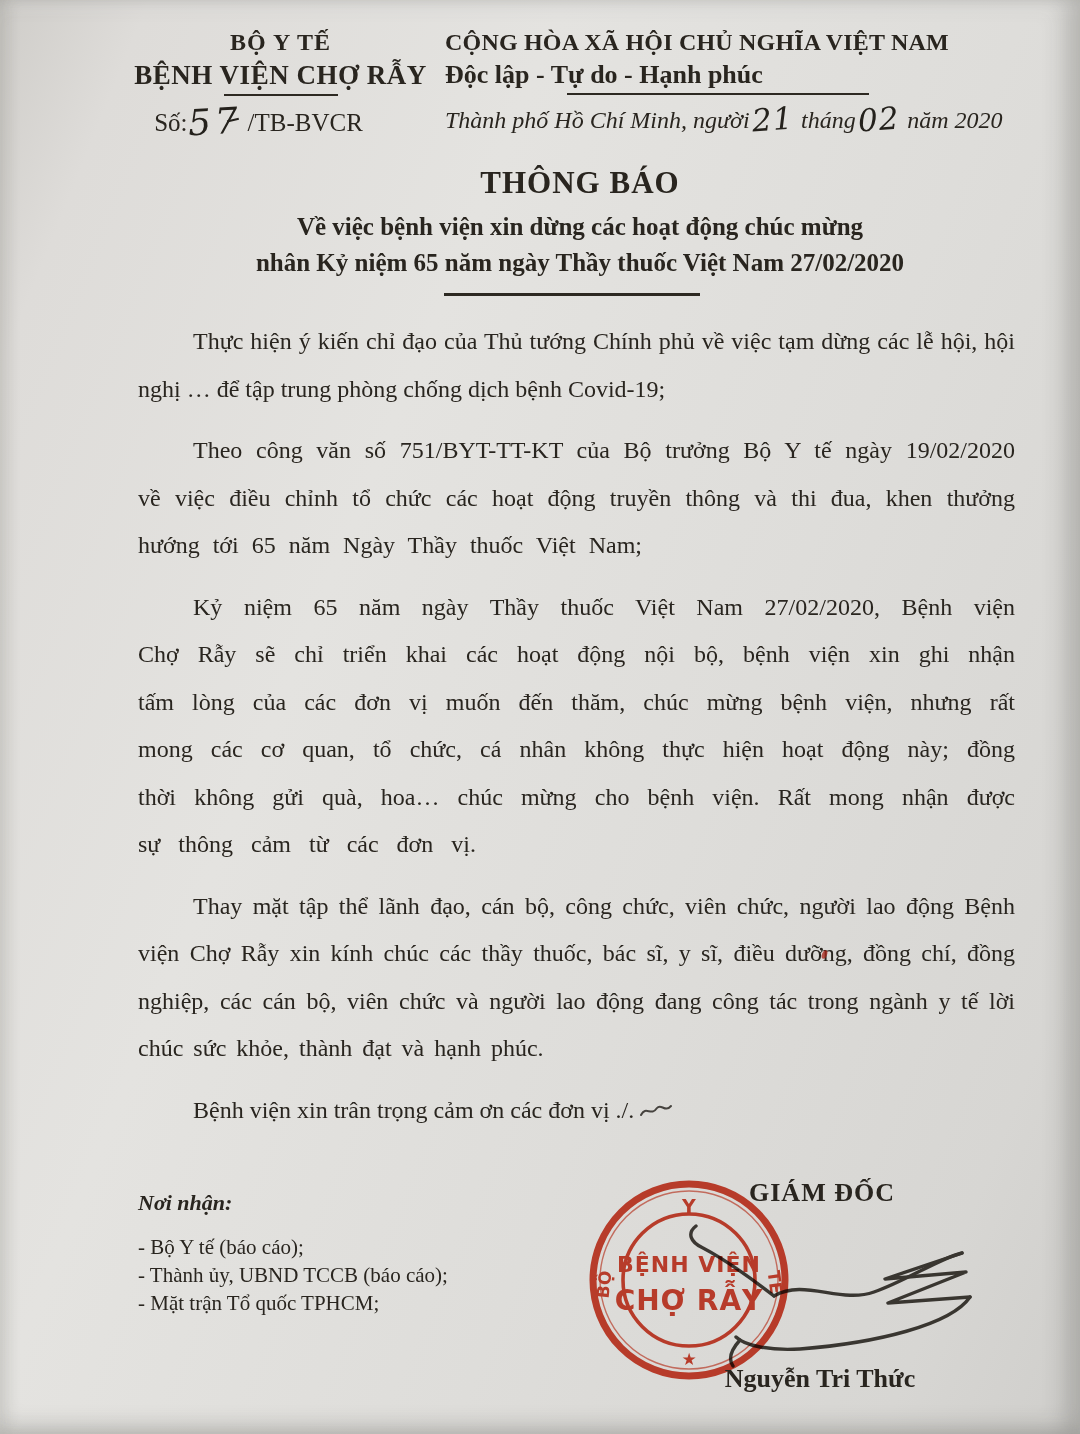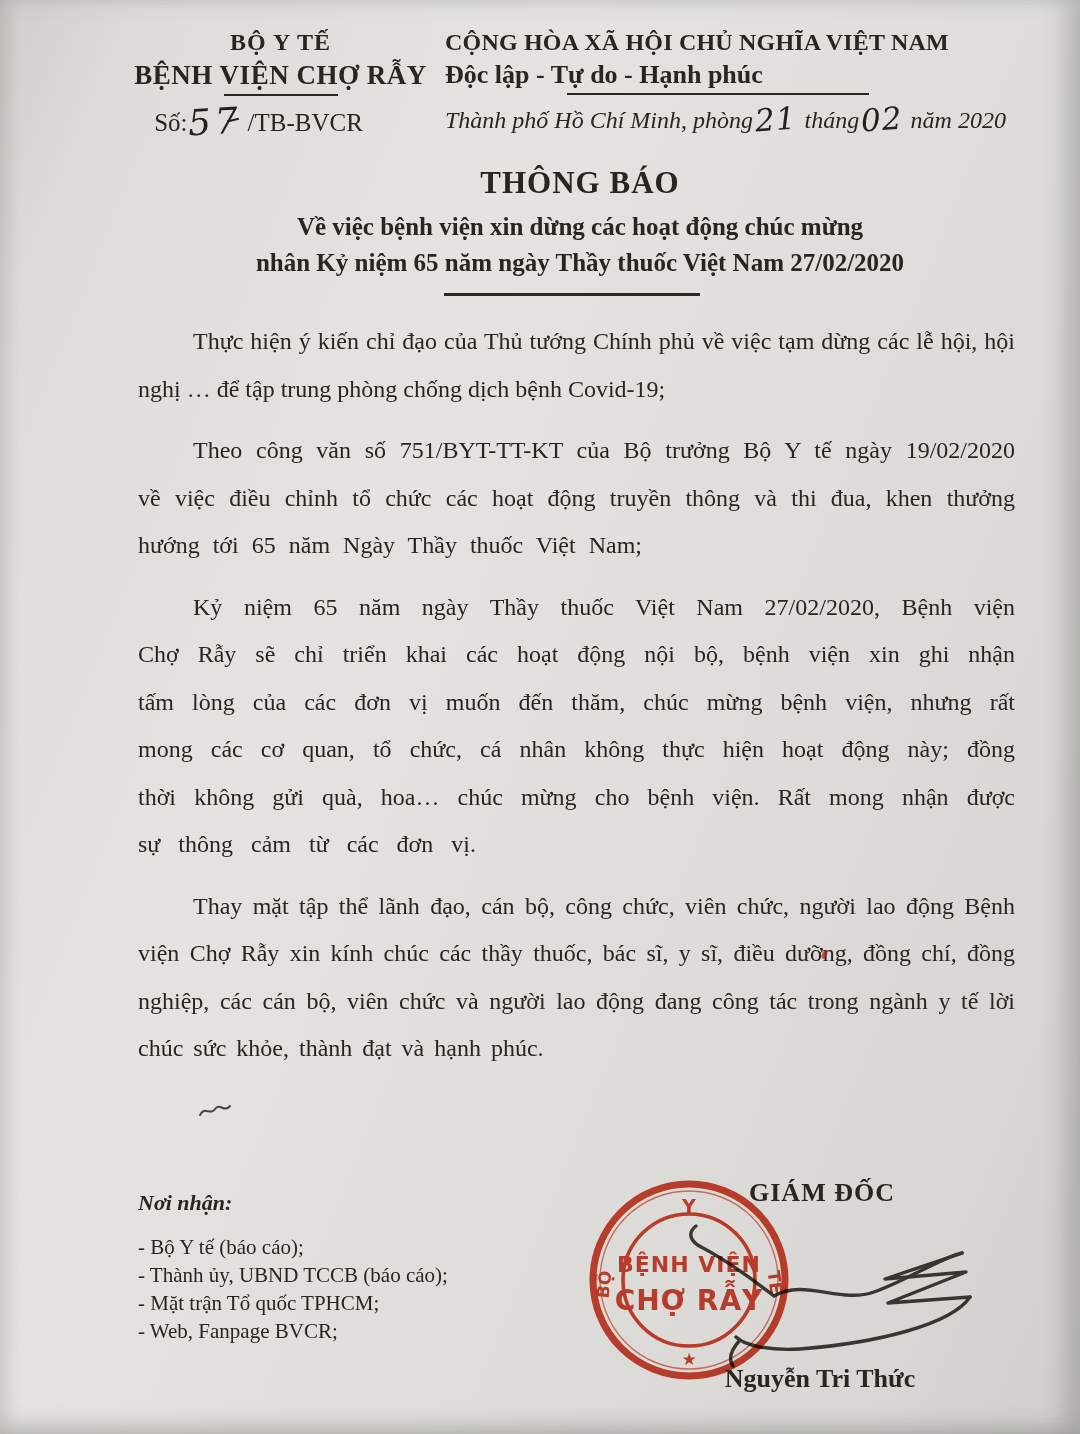--- a/index.html
+++ b/index.html
@@ -70,39 +70,39 @@
       <span>/TB-BVCR</span>
     </div>
   </div>
 
   <div class="hdr-right">
     <div class="motto1">CỘNG HÒA XÃ HỘI CHỦ NGHĨA VIỆT NAM</div>
     <div class="motto2">Độc lập - Tự do - Hạnh phúc</div>
     <div class="rule-right"></div>
     <div class="date-line">
       <span>Thành phố Hồ Chí Minh,</span>
-      <span>phòng</span><span class="hand hand-date">21</span>
+      <span>người</span><span class="hand hand-date">21</span>
       <span>tháng</span><span class="hand hand-date">02</span>
       <span>năm 2020</span>
     </div>
   </div>
 
   <div class="title-block">
     <div class="title">THÔNG BÁO</div>
     <div class="sub sub1">Về việc bệnh viện xin dừng các hoạt động chúc mừng</div>
     <div class="sub">nhân Kỷ niệm 65 năm ngày Thầy thuốc Việt Nam 27/02/2020</div>
     <div class="title-rule"></div>
   </div>
 
   <div class="body-text">
     <p>Thực hiện ý kiến chỉ đạo của Thủ tướng Chính phủ về việc tạm dừng các lễ hội, hội nghị … để tập trung phòng chống dịch bệnh Covid-19;</p>
     <p class="ws7">Theo công văn số 751/BYT-TT-KT của Bộ trưởng Bộ Y tế ngày 19/02/2020 về việc điều chỉnh tổ chức các hoạt động truyền thông và thi đua, khen thưởng hướng tới 65 năm Ngày Thầy thuốc Việt Nam;</p>
     <p class="ws12">Kỷ niệm 65 năm ngày Thầy thuốc Việt Nam 27/02/2020, Bệnh viện Chợ Rẫy sẽ chỉ triển khai các hoạt động nội bộ, bệnh viện xin ghi nhận tấm lòng của các đơn vị muốn đến thăm, chúc mừng bệnh viện, nhưng rất mong các cơ quan, tổ chức, cá nhân không thực hiện hoạt động này; đồng thời không gửi quà, hoa… chúc mừng cho bệnh viện. Rất mong nhận được sự thông cảm từ các đơn vị.</p>
     <p class="ws4">Thay mặt tập thể lãnh đạo, cán bộ, công chức, viên chức, người lao động Bệnh viện Chợ Rẫy xin kính chúc các thầy thuốc, bác sĩ, y sĩ, điều dưỡng, đồng chí, đồng nghiệp, các cán bộ, viên chức và người lao động đang công tác trong ngành y tế lời chúc sức khỏe, thành đạt và hạnh phúc.</p>
-    <p><svg class="flourish" width="34" height="18" viewBox="0 0 34 18">
+    <p><span>Bệnh viện xin trân trọng cảm ơn các đơn vị ./.</span><svg class="flourish" width="34" height="18" viewBox="0 0 34 18">
           <path d="M2,13 C7,3 12,15 18,6 C22,1 26,11 32,4" fill="none" stroke="#2c2823" stroke-width="2" stroke-linecap="round" opacity=".85"></path>
         </svg></p>
   </div>
 
   <div class="speck"></div>
 
   <div class="giam-doc">GIÁM ĐỐC</div>
 
   <svg class="stamp" width="206" height="206" viewBox="0 0 206 206">
     <g stroke="#b5301d" fill="none">
@@ -131,17 +131,16 @@
   </svg>
 
   <div class="signer-name">Nguyễn Tri Thức</div>
 
   <div class="recipients">
     <div class="label">Nơi nhận:</div>
     <ul>
       <li>- Bộ Y tế (báo cáo);</li>
       <li>- Thành ủy, UBND TCCB (báo cáo);</li>
       <li>- Mặt trận Tổ quốc TPHCM;</li>
-      <li>- Web, Fanpage BVCR;</li>
     </ul>
   </div>
 
 </div>
 
 </body></html>

